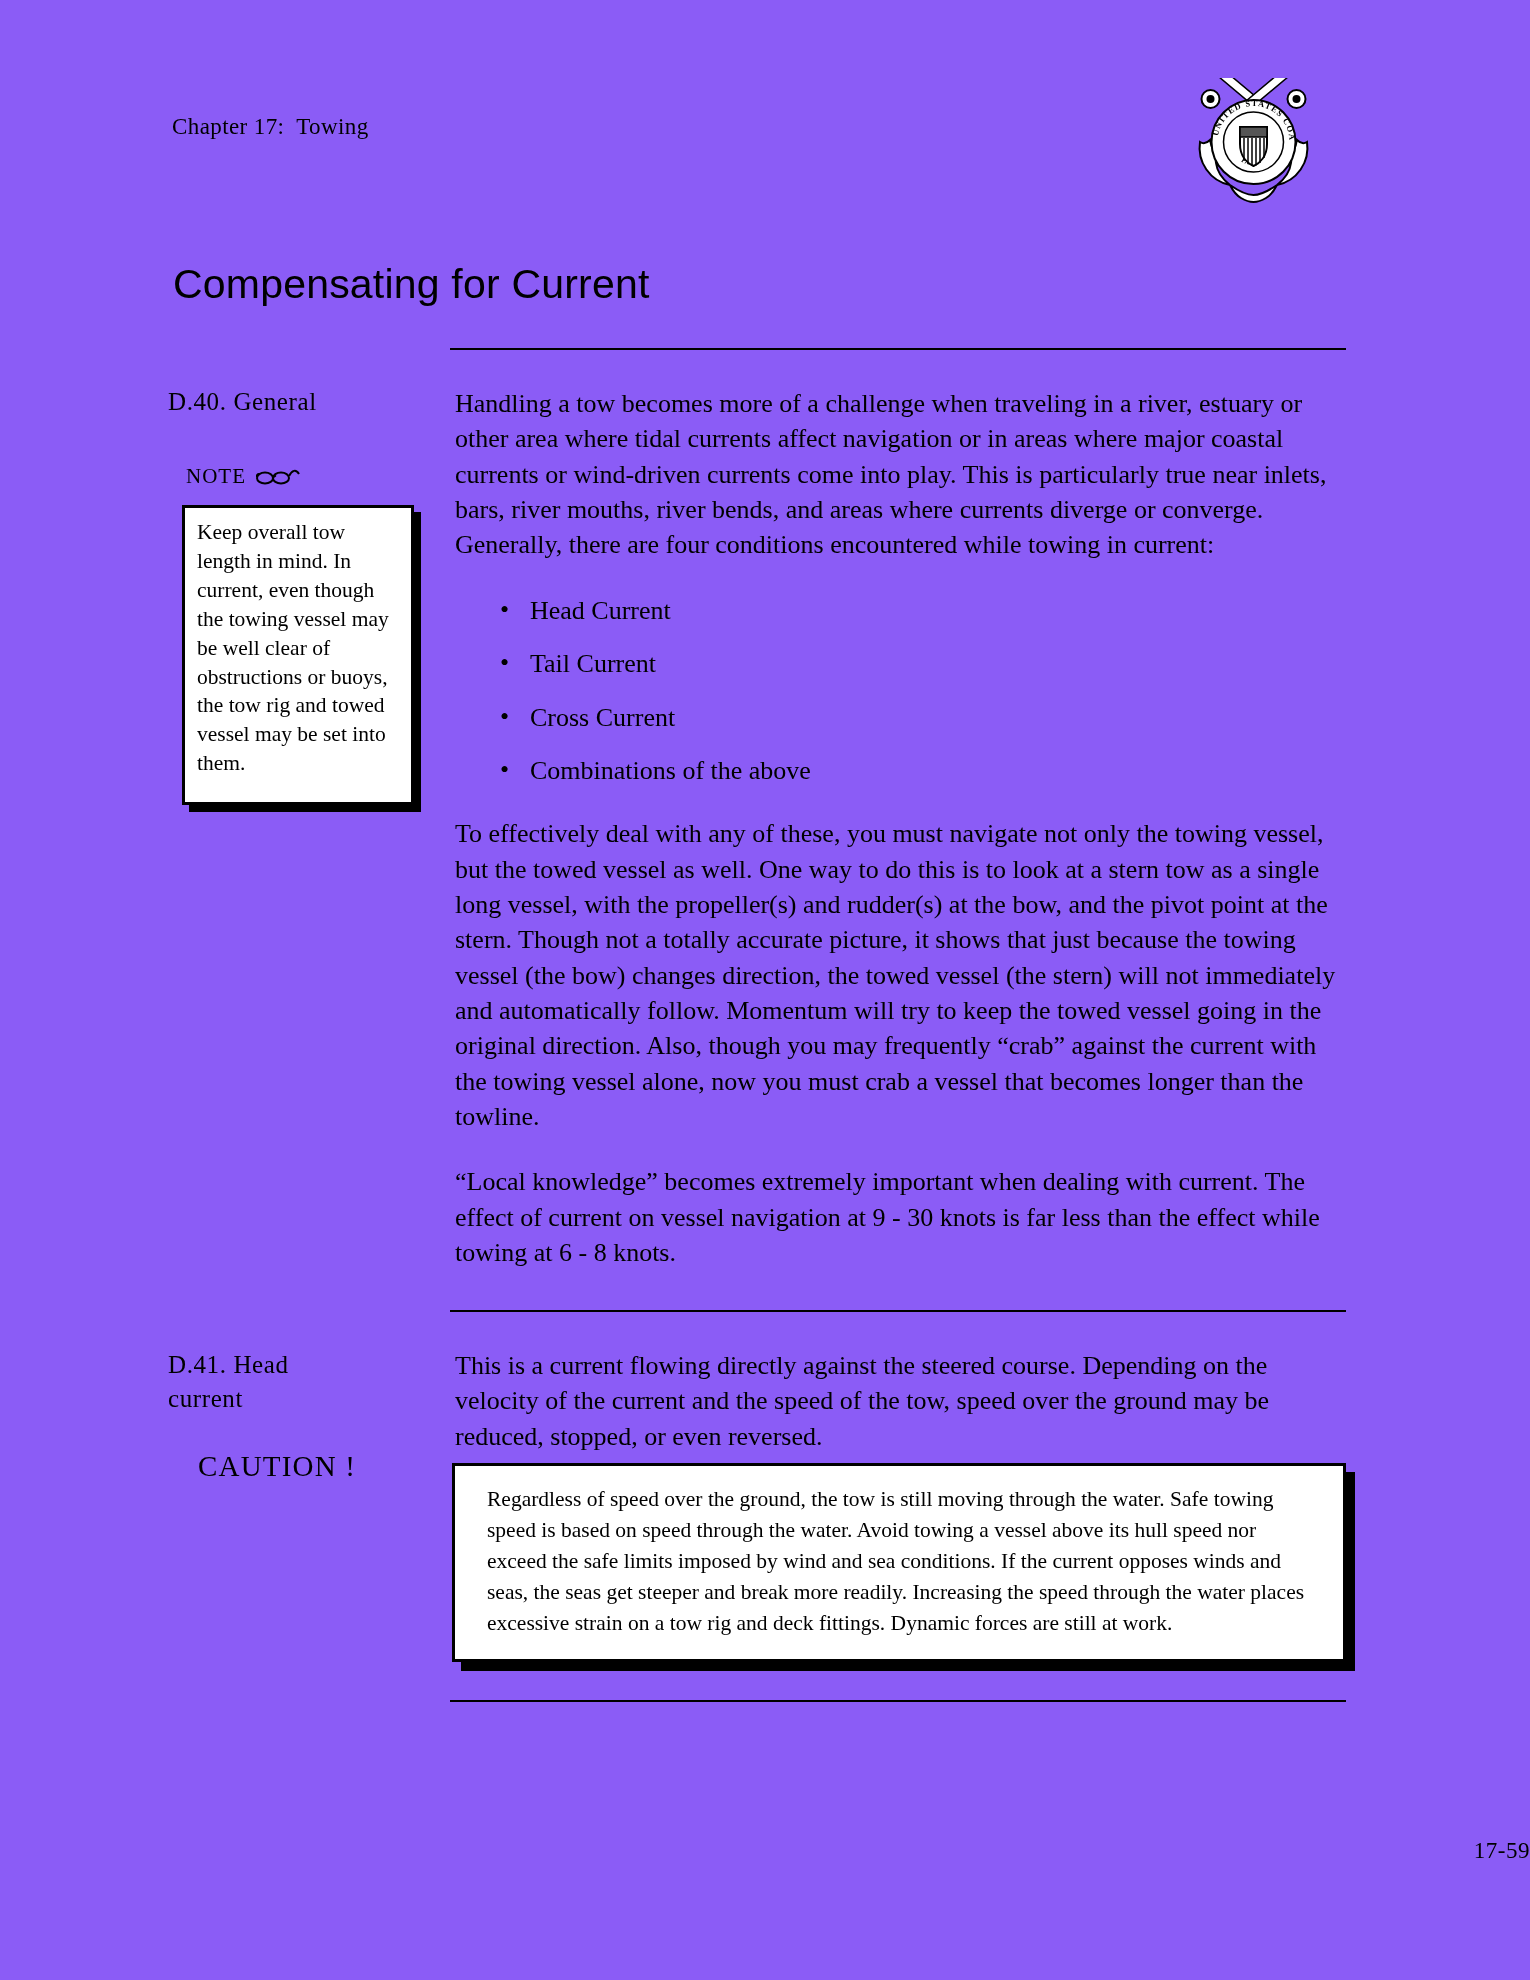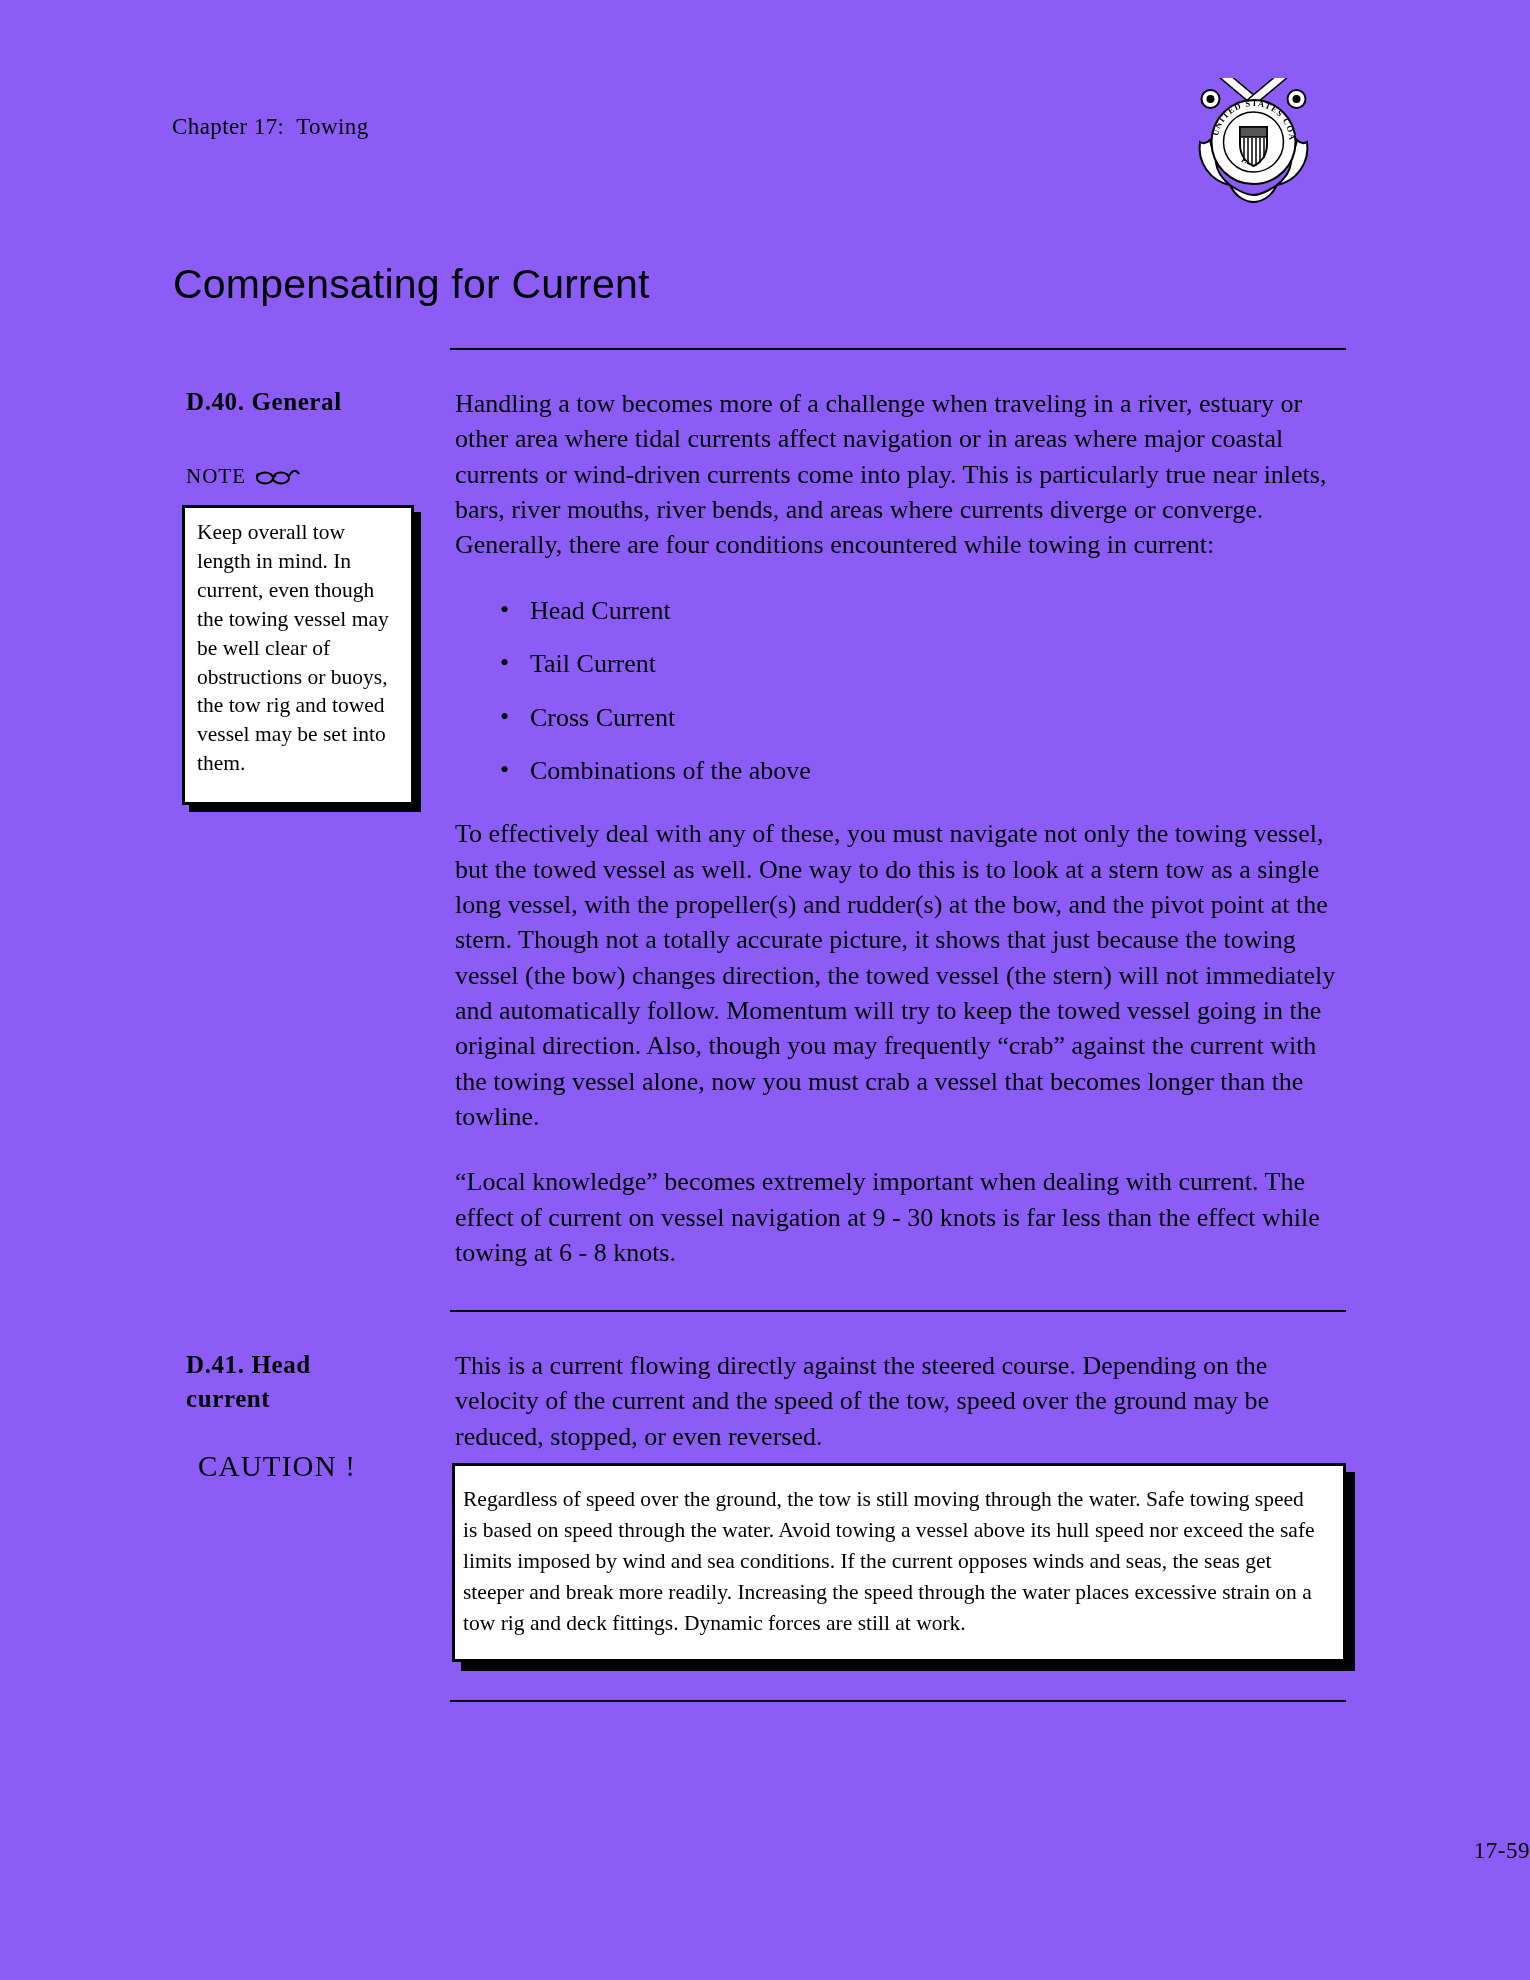--- a/index.html
+++ b/index.html
@@ -57,26 +57,25 @@
     height: 0;
     border-top: 2px solid #000;
   }
   .rule-1 { top: 348px; }
   .rule-2 { top: 1310px; }
   .rule-3 { top: 1700px; }
 
   
   .left-label {
     position: absolute;
-    left: 186px;
+    left: 168px;
     font-size: 25px;
     letter-spacing: 0.6px;
     line-height: 1.35;
     width: 250px;
-    font-weight: bold;
   }
   .lbl-d40 { top: 385px; }
   .lbl-d41 { top: 1348px; }
 
   .note-head {
     position: absolute;
     left: 186px;
     top: 460px;
     font-size: 21px;
     letter-spacing: 1px;
@@ -164,21 +163,21 @@
   
   .caution-box {
     position: absolute;
     left: 452px;
     top: 1463px;
     width: 894px;
     box-sizing: border-box;
     border: 3px solid #000;
     background: #fff;
     box-shadow: 9px 9px 0 0 #000;
-    padding: 18px 24px 20px 8px;
+    padding: 18px 24px 20px 32px;
   }
   .caution-box p {
     margin: 0;
     font-size: 21.5px;
     line-height: 1.44;
   }
 
   
   .footer-page {
     position: absolute;

